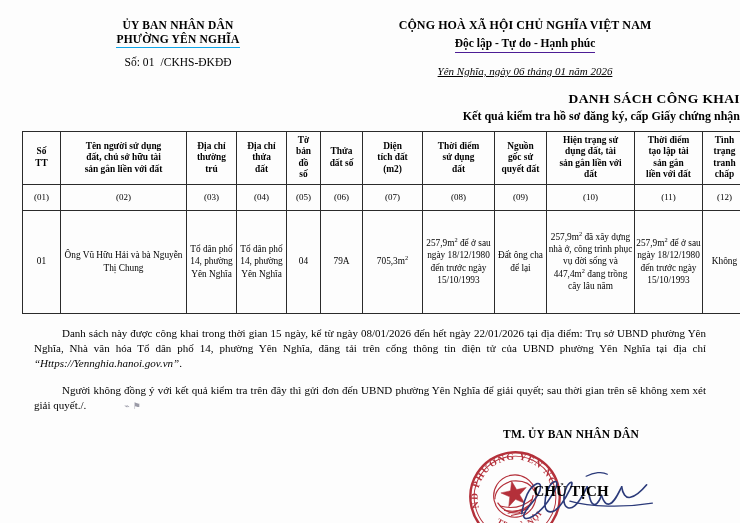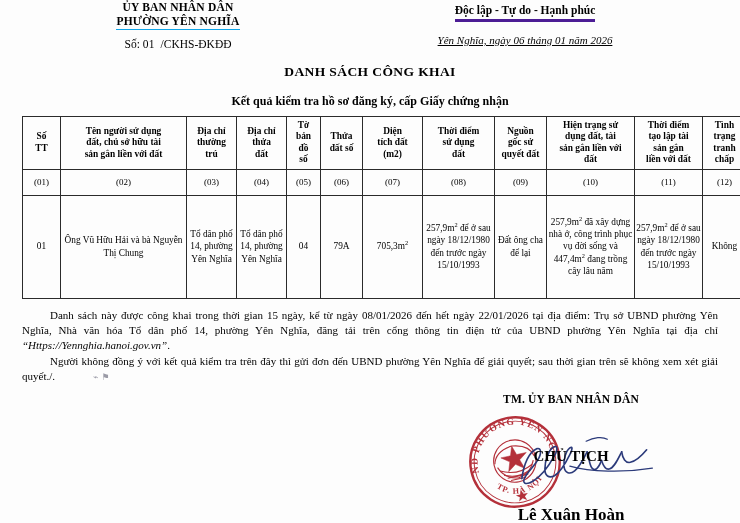--- a/index.html
+++ b/index.html
@@ -20,21 +20,21 @@
     position: relative;
     width: 740px;
     height: 523px;
     background: #fdfdfd;
     box-sizing: border-box;
   }
 
   
   .header {
     display: flex;
-    padding: 0 18px 0 18px;
+    padding: 18px 18px 0 18px;
     align-items: flex-start;
   }
   .hdr-left {
     width: 300px;
     text-align: center;
     padding-left: 10px;
   }
   .hdr-right {
     flex: 1;
     text-align: center;
@@ -60,48 +60,48 @@
     font-weight: bold;
     font-size: 12px;
     line-height: 15px;
     letter-spacing: 0.1px;
   }
   .motto {
     font-weight: bold;
     font-size: 11.5px;
     line-height: 15px;
     display: inline-block;
-    border-bottom: 3px solid #4c1d95;
+    border-bottom: 1px solid #4c1d95;
     padding-bottom: 1px;
     margin-top: 1px;
   }
   .date-line {
     font-style: italic;
     font-size: 11px;
     margin-top: 11px;
     line-height: 14px;
     text-decoration: underline;
   }
 
   
   .title-block {
-    text-align: center;
+    text-align: right;
     margin-top: 12px;
   }
   .doc-title {
     font-weight: bold;
     font-size: 13.5px;
     letter-spacing: 0.4px;
     line-height: 17px;
   }
   .doc-subtitle {
     font-weight: bold;
     font-size: 12px;
     line-height: 16px;
-    margin-top: 13px;
+    margin-top: 1px;
   }
 
   
   .table-wrap {
     margin: 7px 22px 0 22px;
   }
   table.main {
     border-collapse: collapse;
     width: 696px;
     table-layout: fixed;
@@ -137,21 +137,21 @@
   }
 
   
   .body-text {
     margin: 9px 22px 0 22px;
     font-size: 11px;
     line-height: 15.2px;
     text-align: justify;
   }
   .body-text p {
-    margin: 0;
+    margin: 12px;
     text-indent: 28px;
   }
   .body-text p + p { margin-top: 1px; }
   .url-italic { font-style: italic; }
 
   .cursor-mark {
     display: inline-block;
     margin-left: 10px;
     color: #7a7a8a;
     font-size: 9px;
@@ -216,20 +216,21 @@
       <div class="org-line">
         <span class="org-underline">PHƯỜNG YÊN NGHĨA</span>
       </div>
       <div class="so-line">
         <span>Số:</span>
         <span class="so-num">01</span>
         &nbsp;<span>/CKHS-ĐKĐĐ</span>
       </div>
     </div>
     <div class="hdr-right">
+      <div class="nation-line">CỘNG HOÀ XÃ HỘI CHỦ NGHĨA VIỆT NAM</div>
       <div>
         <span class="motto">Độc lập - Tự do - Hạnh phúc</span>
       </div>
       <div class="date-line">Yên Nghĩa, ngày 06 tháng 01 năm 2026</div>
     </div>
   </div>
 
   <div class="title-block">
     <div class="doc-title">DANH SÁCH CÔNG KHAI</div>
     <div class="doc-subtitle">Kết quả kiểm tra hồ sơ đăng ký, cấp Giấy chứng nhận</div>

